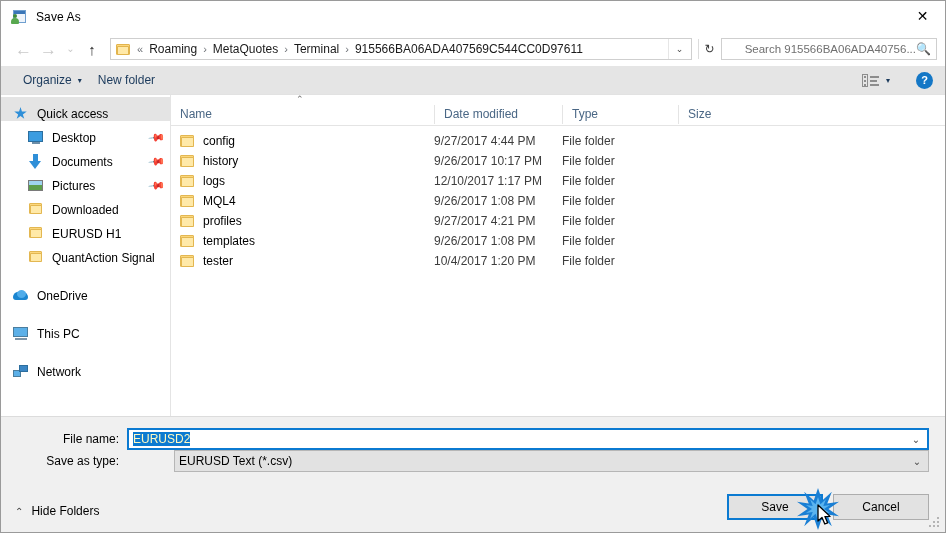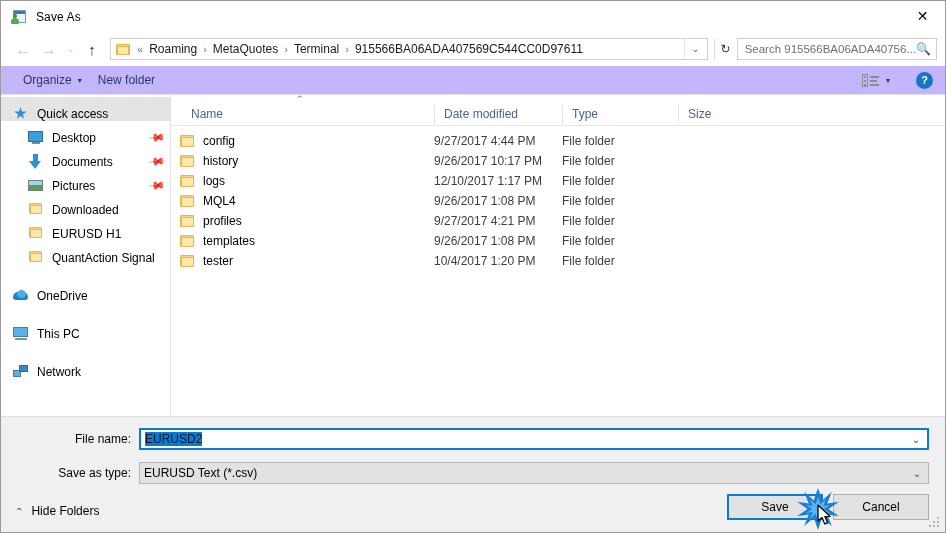--- a/index.html
+++ b/index.html
@@ -196,35 +196,36 @@
     align-items: center;
     box-sizing: border-box;
     padding: 0 4px 0 7px;
   }
   .search-text {
     flex: 1 1 auto;
     font-size: 11.5px;
     color: #707070;
     overflow: hidden;
     white-space: nowrap;
+    margin-left: 16px;
   }
   .search-icon {
     flex: 0 0 16px;
     color: #3a3a3a;
     font-size: 12px;
     text-align: center;
   }
 
   
   .toolbar {
     height: 29px;
     flex: 0 0 29px;
     display: flex;
     align-items: center;
-    background: #c4b5fd;
+    background: #e5e5e5;
     border-bottom: 1px solid #e2e2e2;
     padding: 0 8px 0 14px;
     box-sizing: border-box;
   }
   .tb-item {
     font-size: 12px;
     color: #1b3a5c;
     display: flex;
     align-items: center;
     padding: 0 8px;
@@ -471,21 +472,21 @@
     font-size: 12px;
     color: #4a6785;
     padding-left: 9px;
     box-sizing: border-box;
     height: 19px;
     line-height: 19px;
     border-left: 1px solid #e4e4e4;
     overflow: hidden;
     white-space: nowrap;
   }
-  .col.first { border-left: none; padding-left: 20px; }
+  .col.first { border-left: none; padding-left: 9px; }
   .col-name { flex: 0 0 263px; }
   .col-date { flex: 0 0 128px; }
   .col-type { flex: 0 0 116px; }
   .col-size { flex: 0 0 80px; }
 
   .rows { flex: 1 1 auto; overflow: hidden; padding-top: 5px; }
   .row {
     height: 20px;
     display: flex;
     align-items: center;
@@ -533,25 +534,25 @@
   .bottom {
     flex: 0 0 116px;
     background: #f0f0f0;
     border-top: 1px solid #dcdcdc;
     position: relative;
     box-sizing: border-box;
   }
   .field-row {
     display: flex;
     align-items: center;
-    padding-left: 12px;
+    padding-left: 0;
     height: 22px;
     margin-top: 11px;
   }
-  .field-row.second { margin-top: 12px; }
+  .field-row.second { margin-top: 0; gap: 47px; }
   .field-label {
     flex: 0 0 126px;
     text-align: right;
     padding-right: 8px;
     font-size: 12px;
     color: #000000;
     box-sizing: border-box;
   }
   .combo {
     flex: 1 1 auto;
@@ -572,21 +573,21 @@
   }
   .combo-value {
     flex: 1 1 auto;
     font-size: 12px;
     padding-left: 4px;
     overflow: hidden;
     white-space: nowrap;
   }
   .combo.filename .combo-value .sel {
     background: #0b7ad1;
-    color: #0f172a;
+    color: #fef9c3;
     padding: 1px 0;
   }
   .combo-caret {
     flex: 0 0 22px;
     text-align: center;
     font-size: 10px;
     color: #4a4a4a;
   }
 
   .hide-folders {

